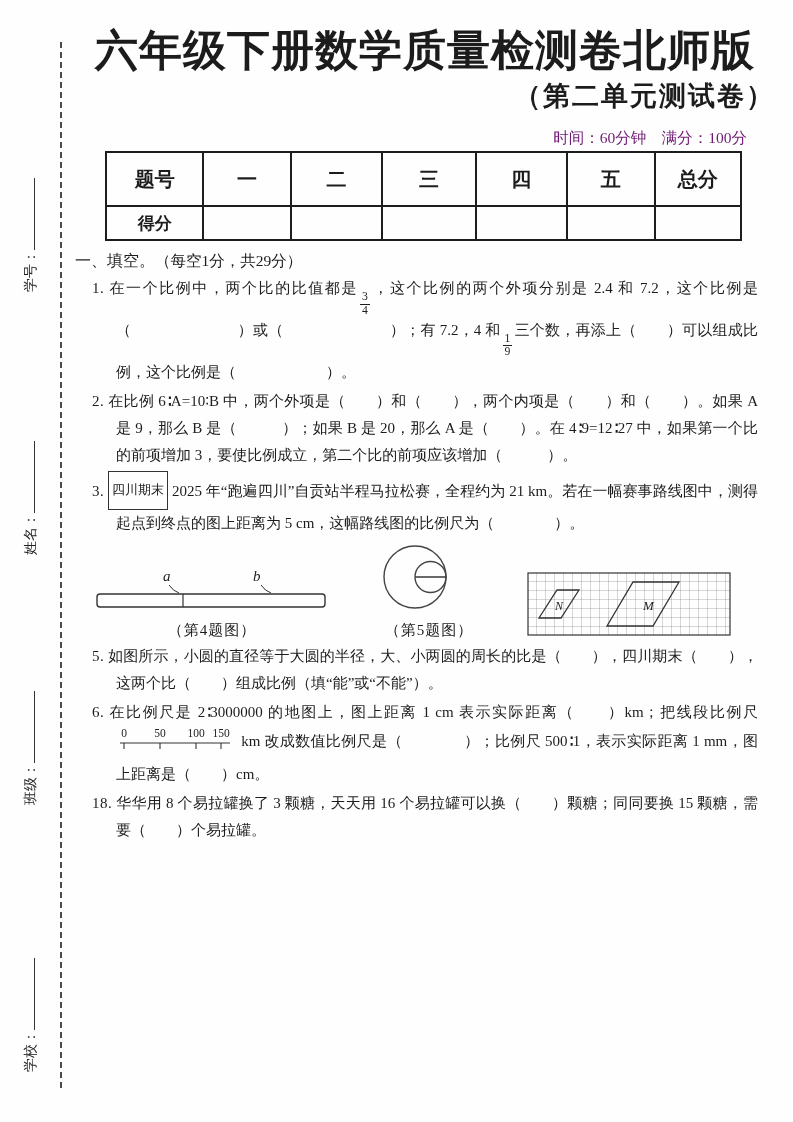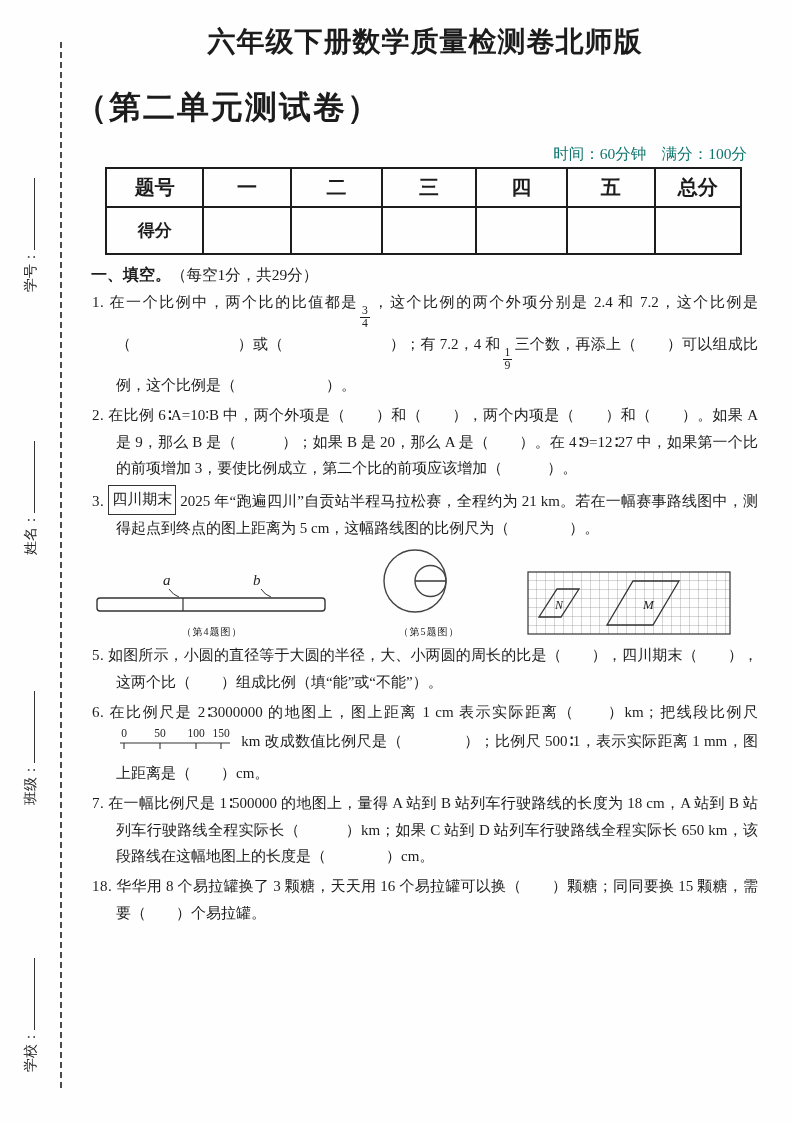--- a/index.html
+++ b/index.html
@@ -23,66 +23,66 @@
     font-size:14px;color:#222;
   }
   .side-field .write-line{
     display:inline-block;width:72px;height:1em;
     border-bottom:1.5px solid #333;vertical-align:baseline;
   }
   
   .content{position:absolute;left:75px;top:0;width:700px;}
   .paper-title{
     margin-top:26px;text-align:center;
-    font-size:28px;font-weight:bold;letter-spacing:1px;line-height:1.15;
+    font-size:43px;font-weight:bold;letter-spacing:1px;line-height:1.15;
   }
   .paper-subtitle{
-    margin-top:28px;text-align:left;
-    font-size:32px;font-weight:bold;letter-spacing:2px;
+    margin-top:3px;text-align:right;
+    font-size:27px;font-weight:bold;letter-spacing:2px;
   }
   .meta-line{
-    margin:14px 28px 2px 0;text-align:right;font-size:15.5px;color:#0f766e;
+    margin:14px 28px 2px 0;text-align:right;font-size:15.5px;color:#701a75;
   }
   
   table.score{
     border-collapse:collapse;table-layout:fixed;
     margin-left:30px;width:637px;
   }
   table.score th,table.score td{
     border:2px solid #1d1d1d;text-align:center;padding:0;
   }
-  table.score .r1{height:39px;font-size:20px;font-weight:bold;}
-  table.score .r2{height:47px;font-size:17px;font-weight:bold;}
+  table.score .r1{height:54px;font-size:20px;font-weight:bold;}
+  table.score .r2{height:34px;font-size:17px;font-weight:bold;}
   
   .sec-head{margin:10px 0 2px 0;font-size:15.5px;}
-  .sec-head .sec-title{font-weight:bold;font-size:16px;margin-left:16px;}
+  .sec-head .sec-title{font-weight:normal;font-size:16px;}
   .q{margin:3px 17px;font-size:15px;line-height:1.78;
      padding-left:24px;text-indent:-24px;text-align:justify;}
   .q .qnum{letter-spacing:0.5px;}
   .badge{
     display:inline-block;border:1.2px solid #333;
-    font-size:15px;line-height:1.3;padding:4px 3px;
+    font-size:13px;line-height:1.3;padding:10px 3px;
     vertical-align:2px;text-indent:0;
   }
   .frac{
     display:inline-flex;flex-direction:column;align-items:center;
     vertical-align:-0.6em;line-height:1.05;font-size:0.78em;
     margin:0 2px;text-indent:0;
   }
   .frac .fn{border-bottom:1.2px solid currentColor;padding:0 2px;}
   .frac .fd{padding:0 2px;}
   
   .scalebar{display:inline-block;vertical-align:-6px;text-indent:0;margin:0 3px 0 0;}
   
   .figure-row{
     display:flex;align-items:flex-end;
     margin:6px 0 2px 18px;gap:46px;
   }
   .figure{text-align:center;}
-  .figure .cap{font-size:10px;margin-top:2px;letter-spacing:1px;}
+  .figure .cap{font-size:15px;margin-top:2px;letter-spacing:1px;}
   svg text{font-family:"Liberation Serif","DejaVu Serif",serif;}
 </style>
 </head>
 <body>
 
 <div class="page">
 
   <div class="fold-line"></div>
   <div class="side-field" style="top:225px;">
     <span>学号：</span><span class="write-line"></span>
@@ -204,24 +204,20 @@
         <text x="105" y="11" font-size="11.5" text-anchor="middle" fill="#222">150</text>
         <line x1="4" y1="17" x2="114" y2="17" stroke="#333" stroke-width="1.2"></line>
         <line x1="8" y1="17" x2="8" y2="23" stroke="#333" stroke-width="1.1"></line>
         <line x1="44" y1="17" x2="44" y2="23" stroke="#333" stroke-width="1.1"></line>
         <line x1="80" y1="17" x2="80" y2="23" stroke="#333" stroke-width="1.1"></line>
         <line x1="105" y1="17" x2="105" y2="23" stroke="#333" stroke-width="1.1"></line>
       </svg></span>
       <span>km 改成数值比例尺是（　　　　）；比例尺 500∶1，表示实际距离 1 mm，图上距离是（　　）cm。</span>
     </p>
 
-    <p class="q">
-      <span class="qnum">7.</span>
-      <span>在一幅比例尺是 1∶500000 的地图上，量得 A 站到 B 站列车行驶路线的长度为 18 cm，A 站到 B 站列车行驶路线全程实际长（　　　）km；如果 C 站到 D 站列车行驶路线全程实际长 650 km，该段路线在这幅地图上的长度是（　　　　）cm。</span>
-    </p>
 
 
 
     <p class="q">
       <span class="qnum">18.</span>
       <span>华华用 8 个易拉罐换了 3 颗糖，天天用 16 个易拉罐可以换（　　）颗糖；同同要换 15 颗糖，需要（　　）个易拉罐。</span>
     </p>
 
   </div>
 </div>

